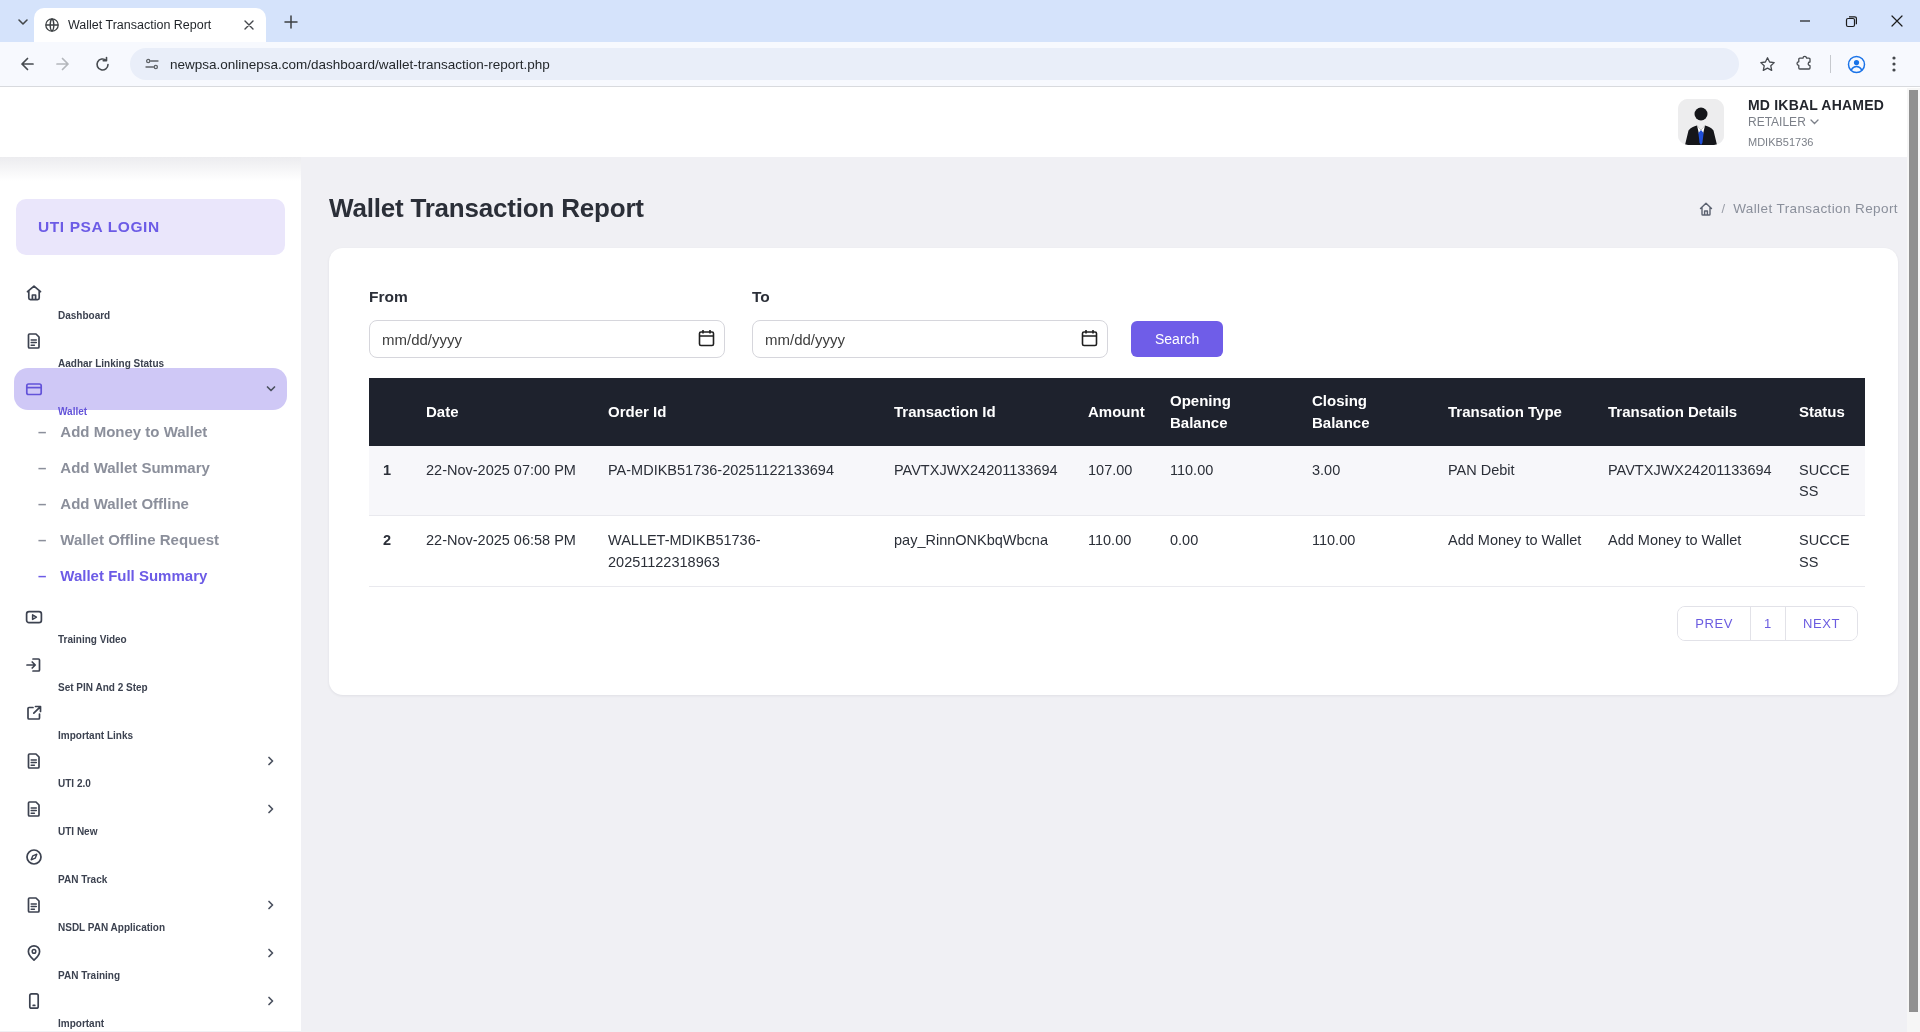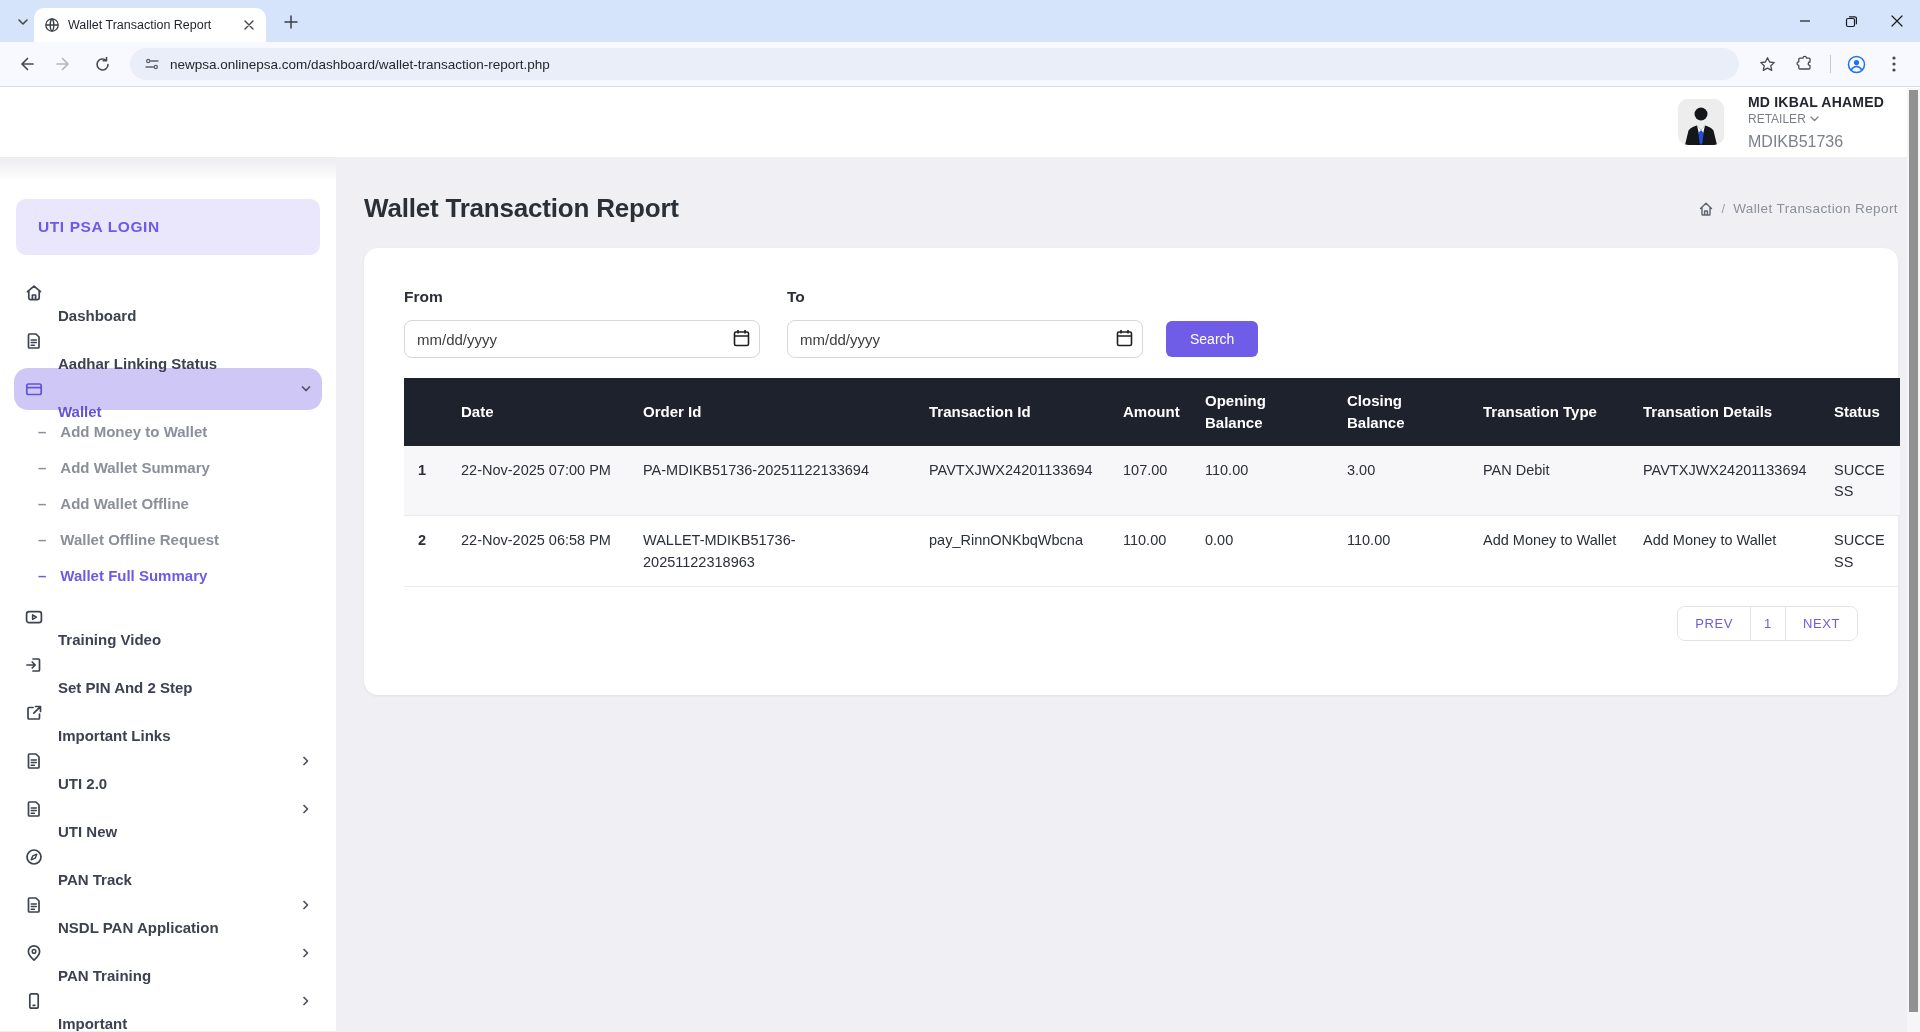--- a/index.html
+++ b/index.html
@@ -19,43 +19,43 @@
 
   .toolbar { height:45px; background:#f7f9fe; border-bottom:1px solid #d8dade; display:flex; align-items:center; padding:0 10px; gap:6px; }
   .nav-btn { width:32px; height:32px; display:flex; align-items:center; justify-content:center; color:#474b50; }
   .nav-btn.disabled { color:#b4b7bc; }
   .url-pill { flex:1; height:32px; margin:0 6px; background:#e9eef9; border-radius:16px; display:flex; align-items:center; padding:0 14px; gap:10px; }
   .url-text { font-size:13.5px; color:#24282c; white-space:nowrap; overflow:hidden; }
   .tb-sep { width:1px; height:18px; background:#c6c9ce; margin:0 3px; }
 
   
   .app { display:flex; height:944px; }
-  .sidebar { width:336px; background:#ffffff; flex-shrink:0; display:flex; flex-direction:column; overflow:hidden; }
+  .sidebar { width:301px; background:#ffffff; flex-shrink:0; display:flex; flex-direction:column; overflow:hidden; }
   .logo-space { height:70px; }
   .sidebar-shade { height:24px; background:linear-gradient(#ececef,#ffffff); }
   .brand-pill { margin:18px 16px 0 16px; height:56px; background:#eae6fb; border-radius:10px; display:flex; align-items:center; padding-left:22px; }
   .brand-pill span { color:#6c5be6; font-weight:700; font-size:15.5px; letter-spacing:.6px; }
   .nav { margin-top:14px; padding:0 14px; }
   .nav-item { height:48px; display:flex; align-items:center; gap:14px; padding:0 10px; color:#3c4250; cursor:default; }
-  .nav-item .nav-label { font-size:15px; font-weight:700; flex:1;margin-top:44px; }
+  .nav-item .nav-label { font-size:10px; font-weight:700; flex:1;margin-top:44px; }
   .nav-item.active { background:#cfc8f6; border-radius:14px; height:42px; margin:3px 0; color:#6353d9; }
   .nav-icon { width:20px; height:20px; color:inherit; }
   .nav-caret { color:#4c5260; display:flex; }
   .nav-sub { height:36px; display:flex; align-items:center; gap:14px; padding-left:24px; color:#8b8f9b; }
   .nav-sub .dash { font-weight:700; font-size:15px; }
   .nav-sub .sub-label { font-size:15px; font-weight:700; }
   .nav-sub.active { color:#6c5be6; }
 
   .main { flex:1; display:flex; flex-direction:column; overflow:hidden; }
   .main-header { height:70px; background:#ffffff; display:flex; align-items:center; justify-content:flex-end; padding-right:36px; flex-shrink:0; }
   .user-block { display:flex; align-items:center; gap:24px; }
   .avatar { width:46px; height:46px; border-radius:10px; background:#ededee; overflow:hidden; }
   .user-name { font-size:14px; font-weight:700; color:#23262d; letter-spacing:.2px; }
   .user-role { font-size:12px; color:#7c8089; display:flex; align-items:center; gap:4px; margin-top:2px; }
-  .user-id { font-size:16px; color:#7c8089; margin-top:7px; }
+  .user-id { font-size:11px; color:#7c8089; margin-top:7px; }
 
   .content { flex:1; background:#f0f0f4; padding:36px 22px 0 28px; overflow:hidden; }
   .title-row { display:flex; align-items:center; justify-content:space-between; }
   .page-title { font-size:26px; font-weight:700; color:#2b2f38; letter-spacing:-.2px; }
   .breadcrumb { display:flex; align-items:center; gap:8px; color:#8a8f9b; }
   .bc-home { color:#5c6270; display:flex; }
   .bc-sep { font-size:13px; color:#9a9ea8; }
   .bc-current { font-size:13.5px; letter-spacing:.4px; }
 
   .card { margin-top:24px; background:#ffffff; border-radius:14px; box-shadow:0 1px 3px rgba(20,20,43,.07); padding:40px 40px 54px 40px; }

